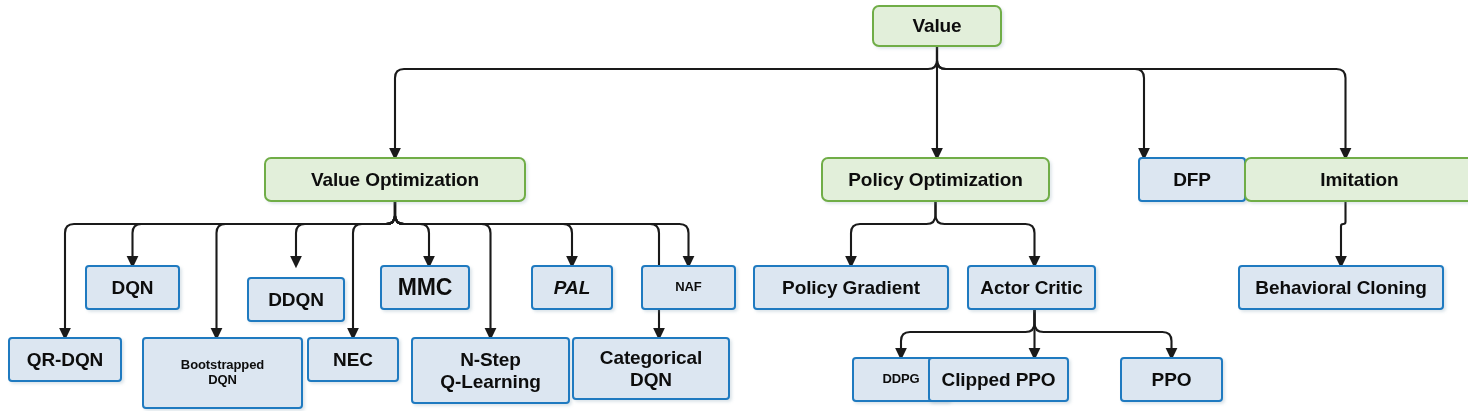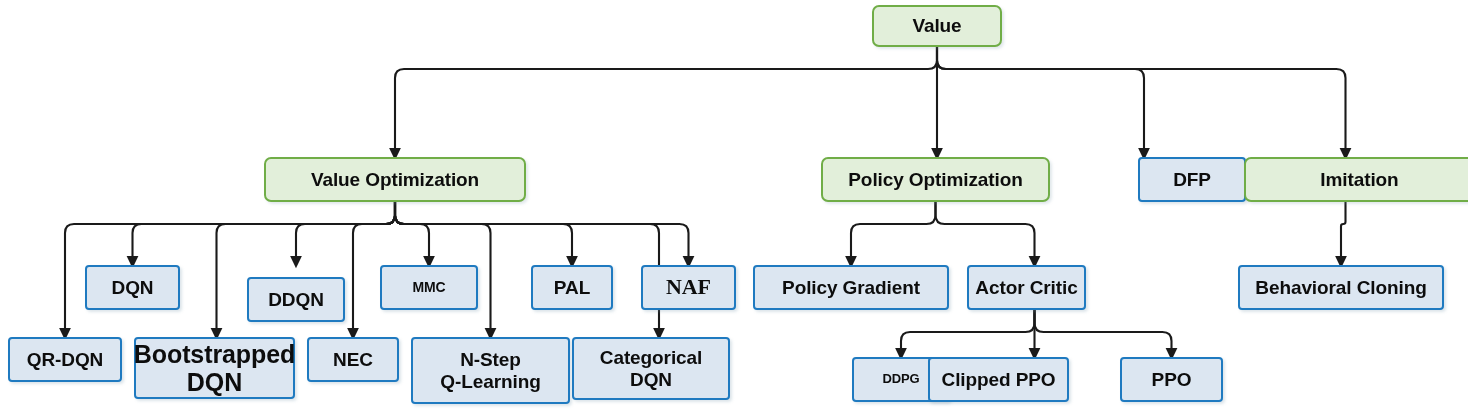--- a/index.html
+++ b/index.html
@@ -83,28 +83,28 @@
       </g>
   </svg>
   <div id="node-layer">
       <div class="node green" style="left: 872px; top: 5px; width: 130px; height: 42px; font-size: 19px;">Value</div>
       <div class="node green" style="left: 264px; top: 157px; width: 262px; height: 45px; font-size: 19px;">Value Optimization</div>
       <div class="node green" style="left: 821px; top: 157px; width: 229px; height: 45px; font-size: 19px;">Policy Optimization</div>
       <div class="node blue" style="left: 1098px; top: 157px; width: 108px; height: 45px; font-size: 19px; margin-left: 40px;">DFP</div>
       <div class="node green" style="left: 1230px; top: 157px; width: 231px; height: 45px; font-size: 19px; margin-left: 14px;">Imitation</div>
       <div class="node blue" style="left: 85px; top: 265px; width: 95px; height: 45px; font-size: 19px;">DQN</div>
       <div class="node blue" style="left: 247px; top: 265px; width: 98px; height: 45px; font-size: 19px; margin-top: 12px;">DDQN</div>
-      <div class="node blue" style="left: 380px; top: 265px; width: 98px; height: 45px; font-size: 14px;">MMC</div>
-      <div class="node blue" style="left: 531px; top: 265px; width: 82px; height: 45px; font-size: 19px;">PAL</div>
-      <div class="node blue" style="left: 641px; top: 265px; width: 95px; height: 45px; font-size: 22px; font-family: Liberation Serif, serif;">NAF</div>
+      <div class="node blue" style="left: 380px; top: 265px; width: 90px; height: 45px; font-size: 23px;">MMC</div>
+      <div class="node blue" style="left: 531px; top: 265px; width: 82px; height: 45px; font-size: 19px; font-style: italic;">PAL</div>
+      <div class="node blue" style="left: 641px; top: 265px; width: 95px; height: 45px; font-size: 13px;">NAF</div>
       <div class="node blue" style="left: 753px; top: 265px; width: 196px; height: 45px; font-size: 19px;">Policy Gradient</div>
-      <div class="node blue" style="left: 967px; top: 265px; width: 119px; height: 45px; font-size: 19px;">Actor Critic</div>
+      <div class="node blue" style="left: 967px; top: 265px; width: 129px; height: 45px; font-size: 19px;">Actor Critic</div>
       <div class="node blue" style="left: 1238px; top: 265px; width: 206px; height: 45px; font-size: 19px;">Behavioral Cloning</div>
       <div class="node blue" style="left: 8px; top: 337px; width: 114px; height: 45px; font-size: 19px;">QR-DQN</div>
-      <div class="node blue" style="left: 134px; top: 337px; width: 161px; height: 62px; font-size: 25px;">Bootstrapped
+      <div class="node blue" style="left: 142px; top: 337px; width: 161px; height: 72px; font-size: 13px;">Bootstrapped
 DQN</div>
       <div class="node blue" style="left: 307px; top: 337px; width: 92px; height: 45px; font-size: 19px;">NEC</div>
       <div class="node blue" style="left: 411px; top: 337px; width: 159px; height: 67px; font-size: 19px;">N-Step
 Q-Learning</div>
       <div class="node blue" style="left: 572px; top: 337px; width: 158px; height: 63px; font-size: 19px;">Categorical
 DQN</div>
       <div class="node blue" style="left: 852px; top: 357px; width: 98px; height: 45px; font-size: 13px;">DDPG</div>
       <div class="node blue" style="left: 928px; top: 357px; width: 141px; height: 45px; font-size: 19px;">Clipped PPO</div>
       <div class="node blue" style="left: 1120px; top: 357px; width: 103px; height: 45px; font-size: 19px;">PPO</div>
     </div>

